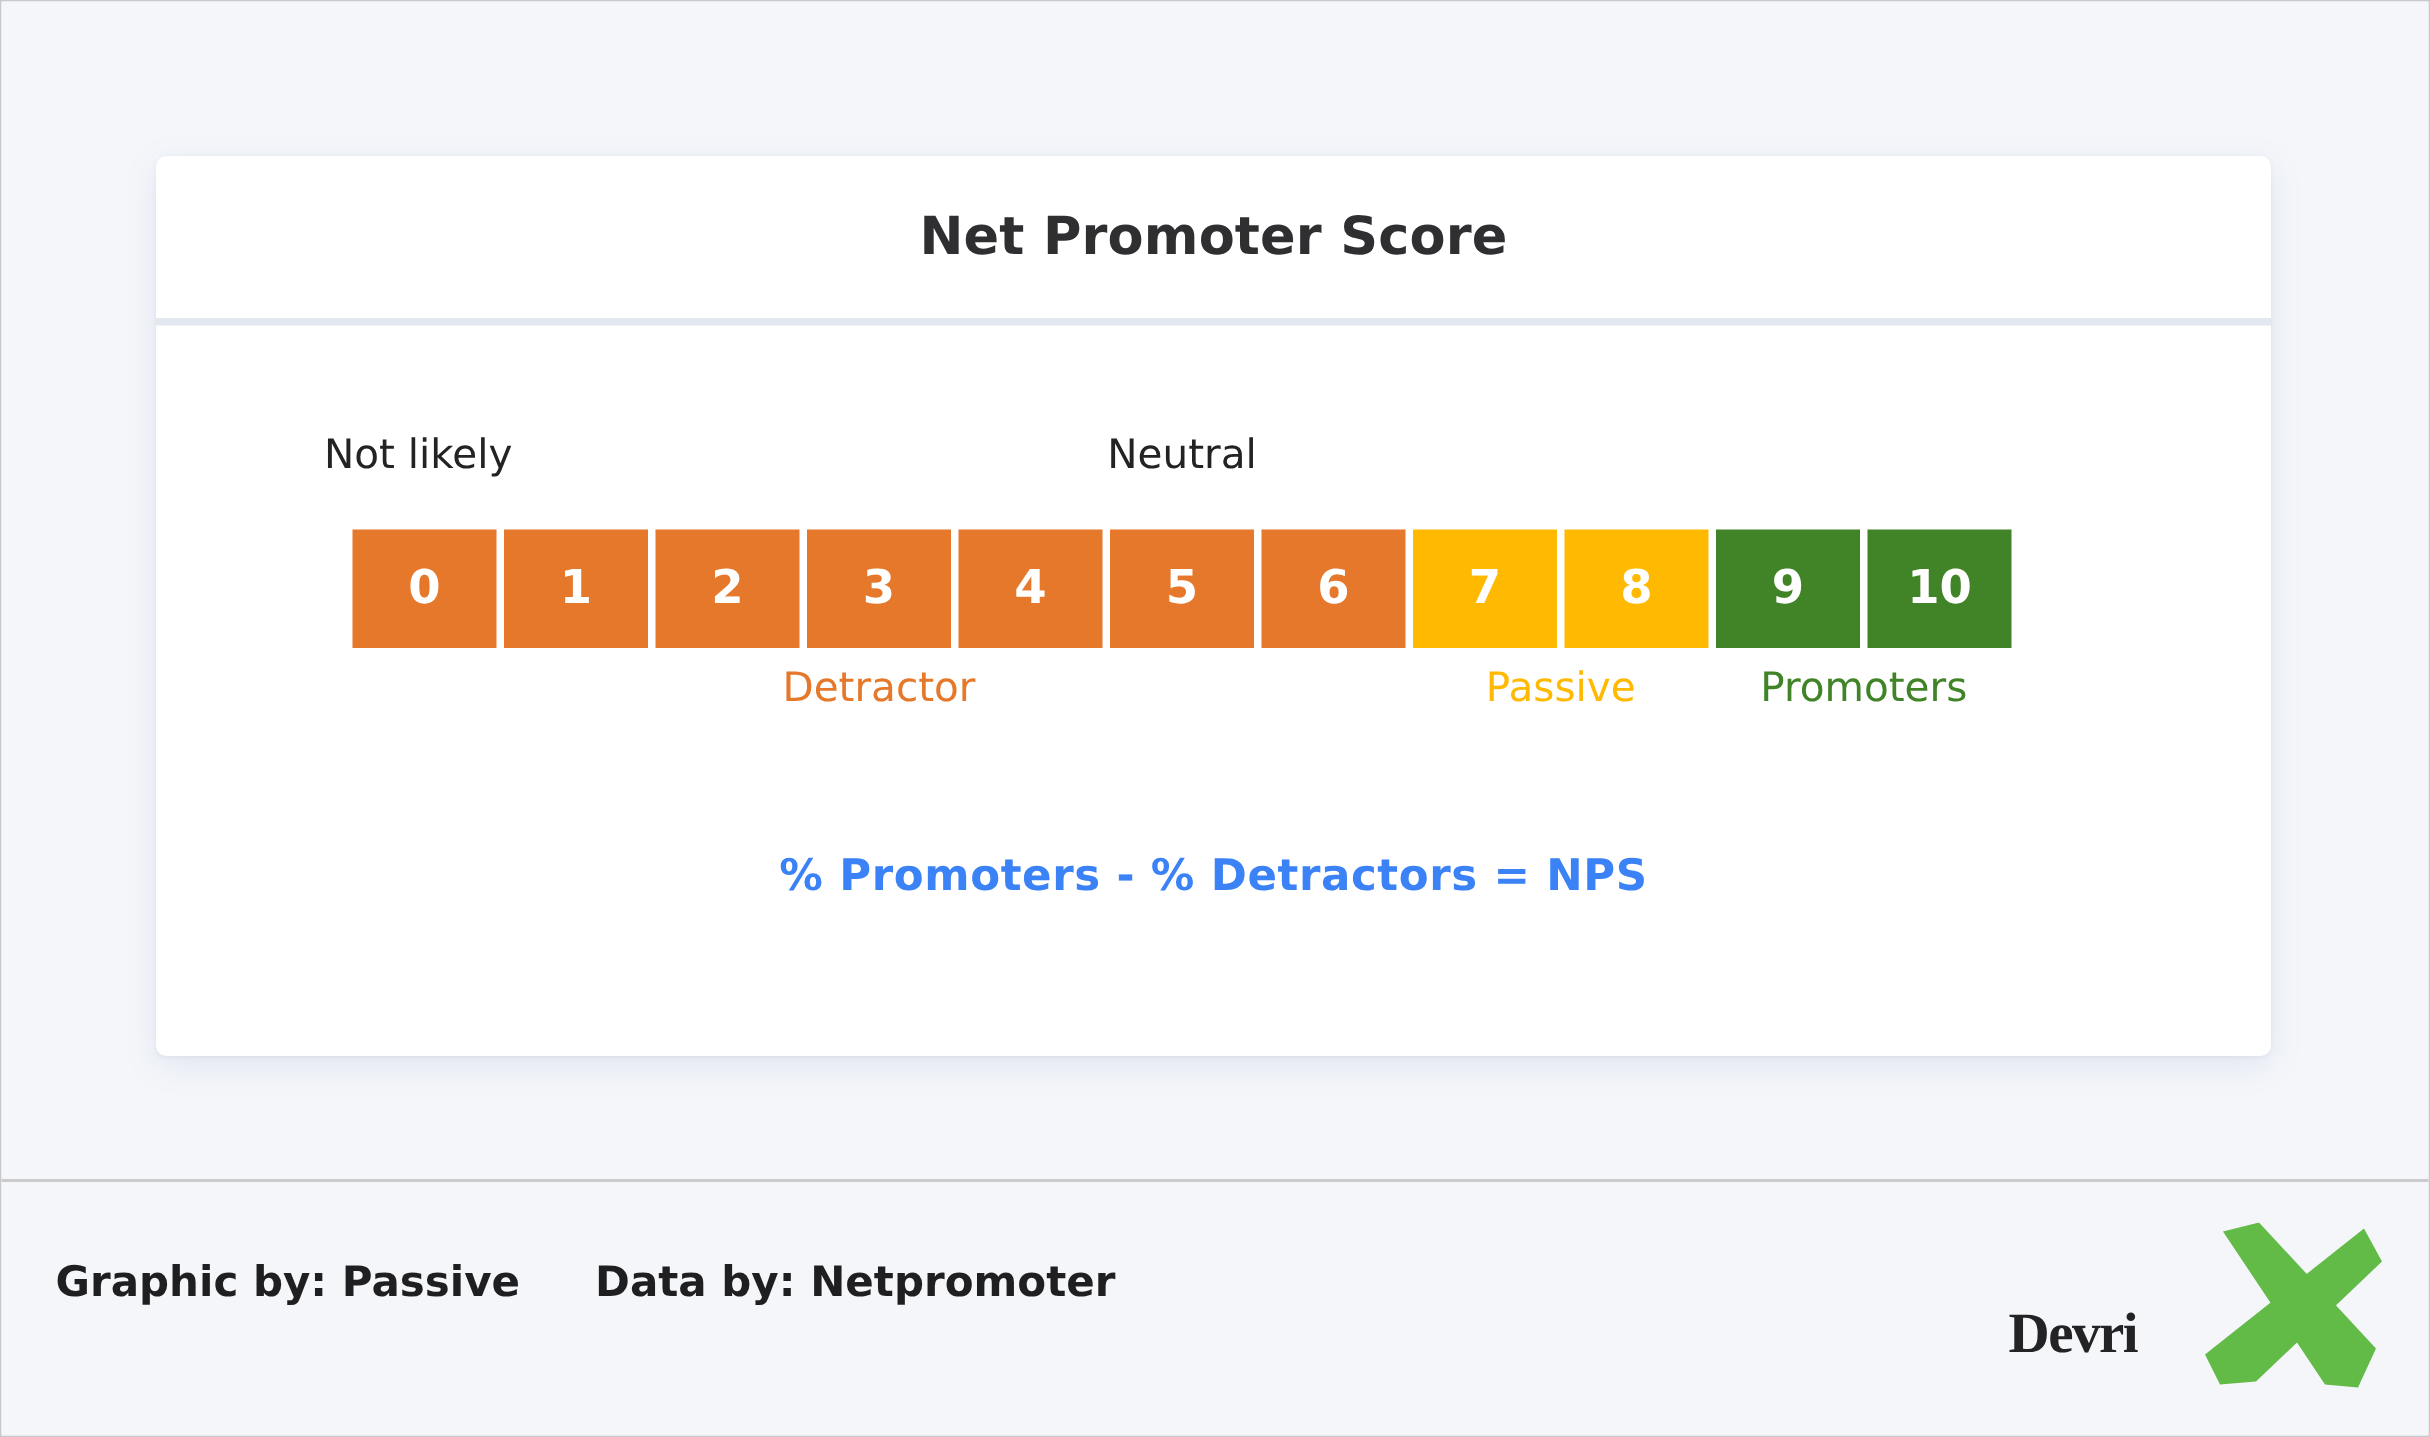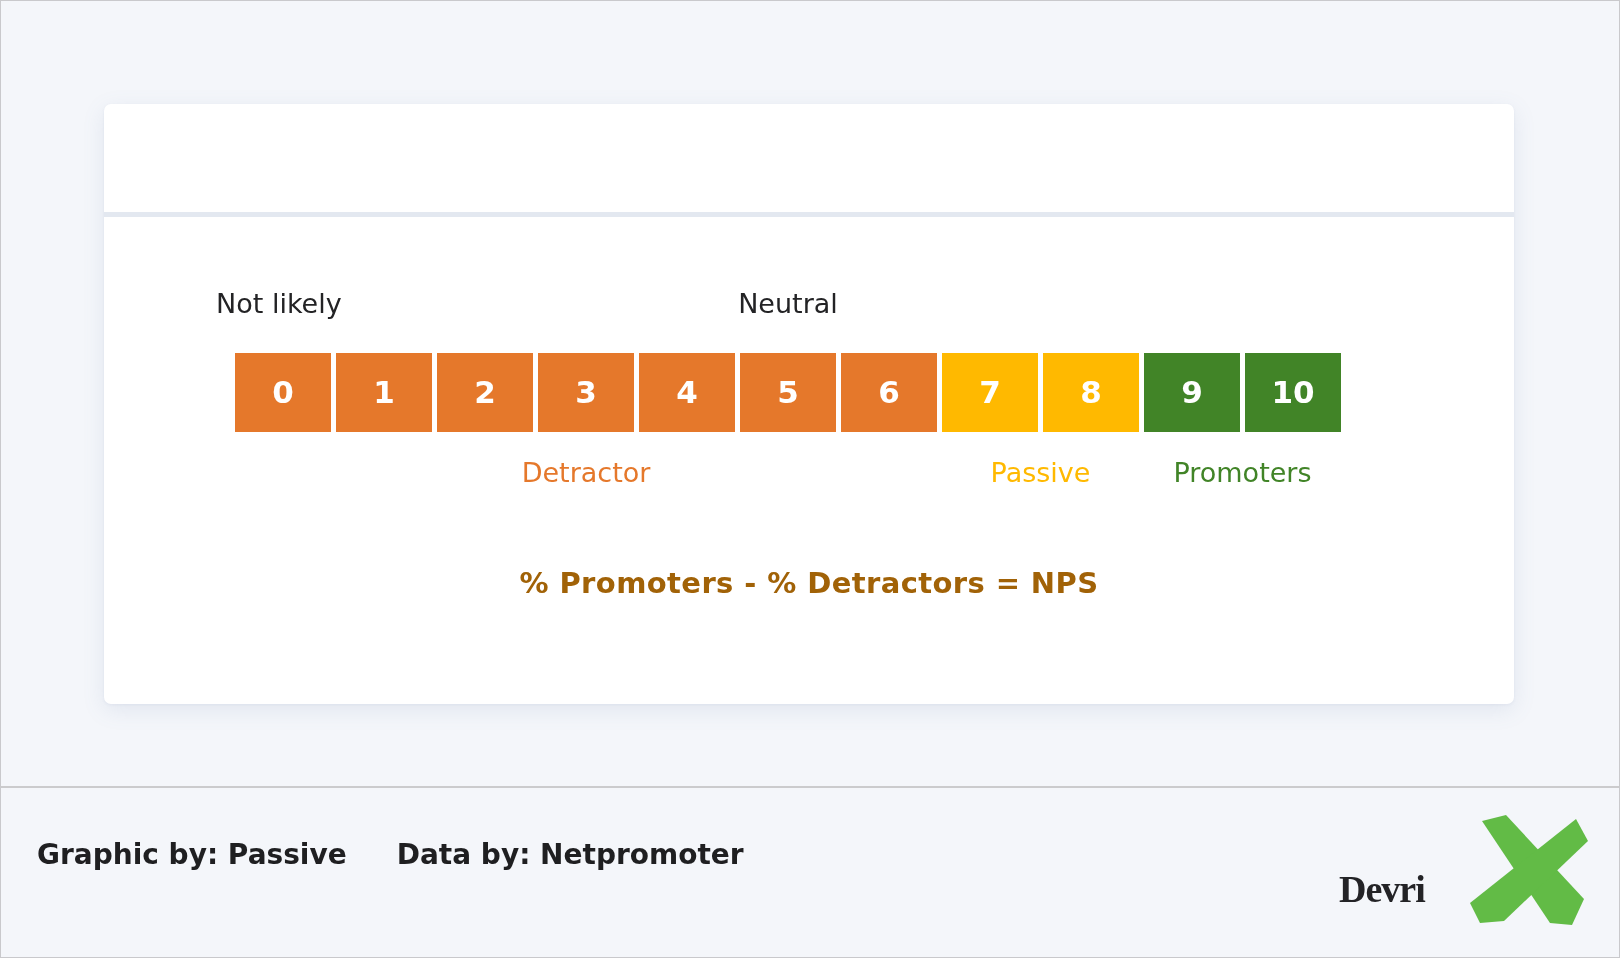--- a/index.html
+++ b/index.html
@@ -110,41 +110,41 @@
     font-size: 31px;
     font-weight: bold;
     line-height: 1;
     user-select: none;
   }
 
   #category-row {
     position: relative;
     width: 1106px;
     height: 44px;
-    margin-top: 22px;
+    margin-top: 8px;
   }
   .category-label {
     position: absolute;
     top: 0;
     font-size: 27px;
     line-height: 38px;
     white-space: nowrap;
     transform: translateX(-50%);
   }
 
   
   #formula {
     position: absolute;
     left: 0;
     width: 100%;
     top: 462px;  
     text-align: center;
     font-size: 29px;
     font-weight: bold;
-    color: #a16207;
+    color: #3b82f6;
     letter-spacing: 0.4px;
     white-space: nowrap;
   }
 
   
   #footer {
     position: absolute;
     left: 0;
     top: 785px;
     width: 1618px;
@@ -193,20 +193,23 @@
     height: 112px;
   }
 </style>
 </head>
 <body>
 
 <div id="stage">
 
   <div id="nps-card">
 
+    <div id="card-header">
+      <div id="card-title">Net Promoter Score</div>
+    </div>
     <div id="header-divider"></div>
 
     <div id="scale-area">
 
       <div id="anchor-labels">
         <div class="anchor-label" id="anchor-left">Not likely</div>
         <div class="anchor-label" id="anchor-mid">Neutral</div>
       </div>
 
       <div id="scale-row">

